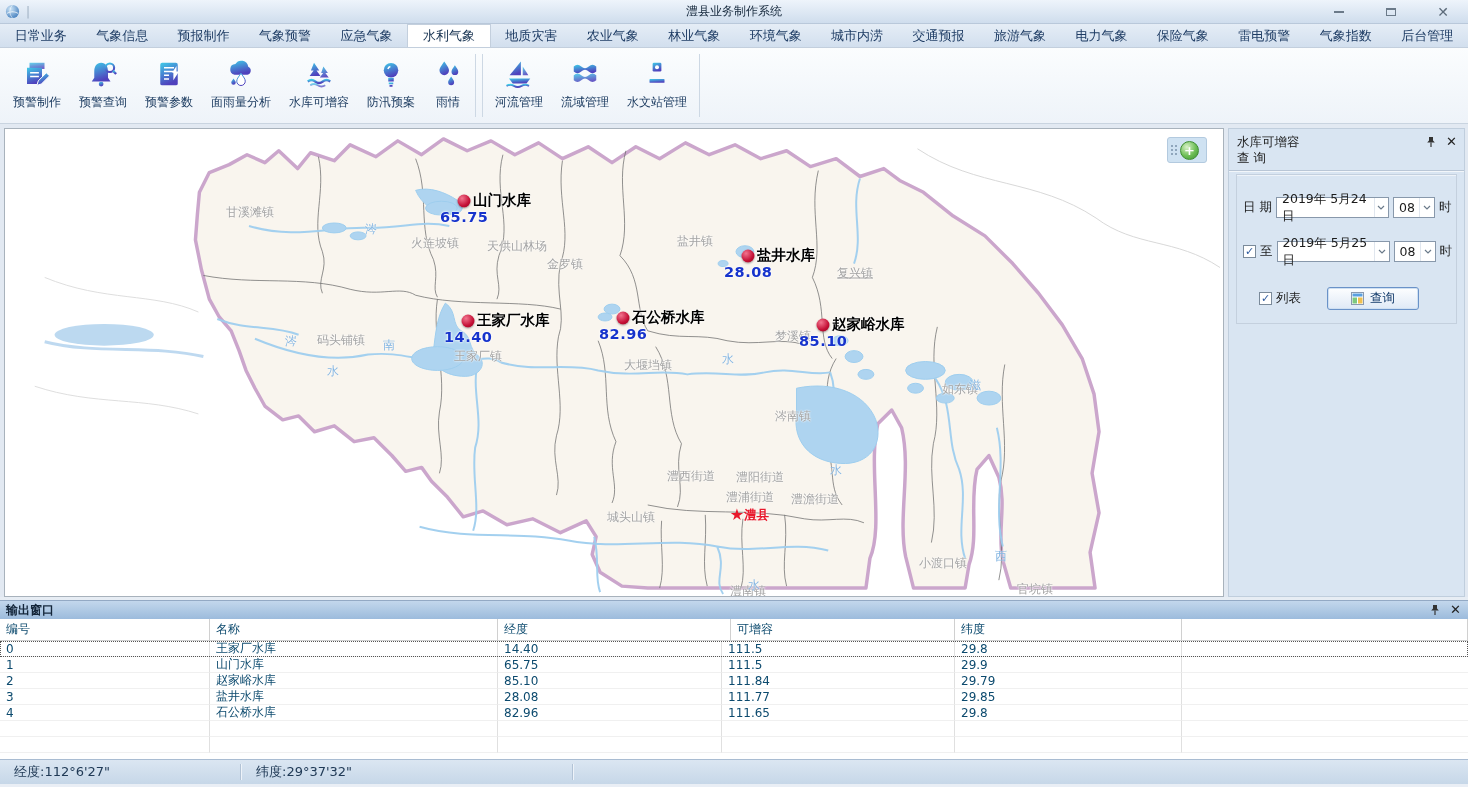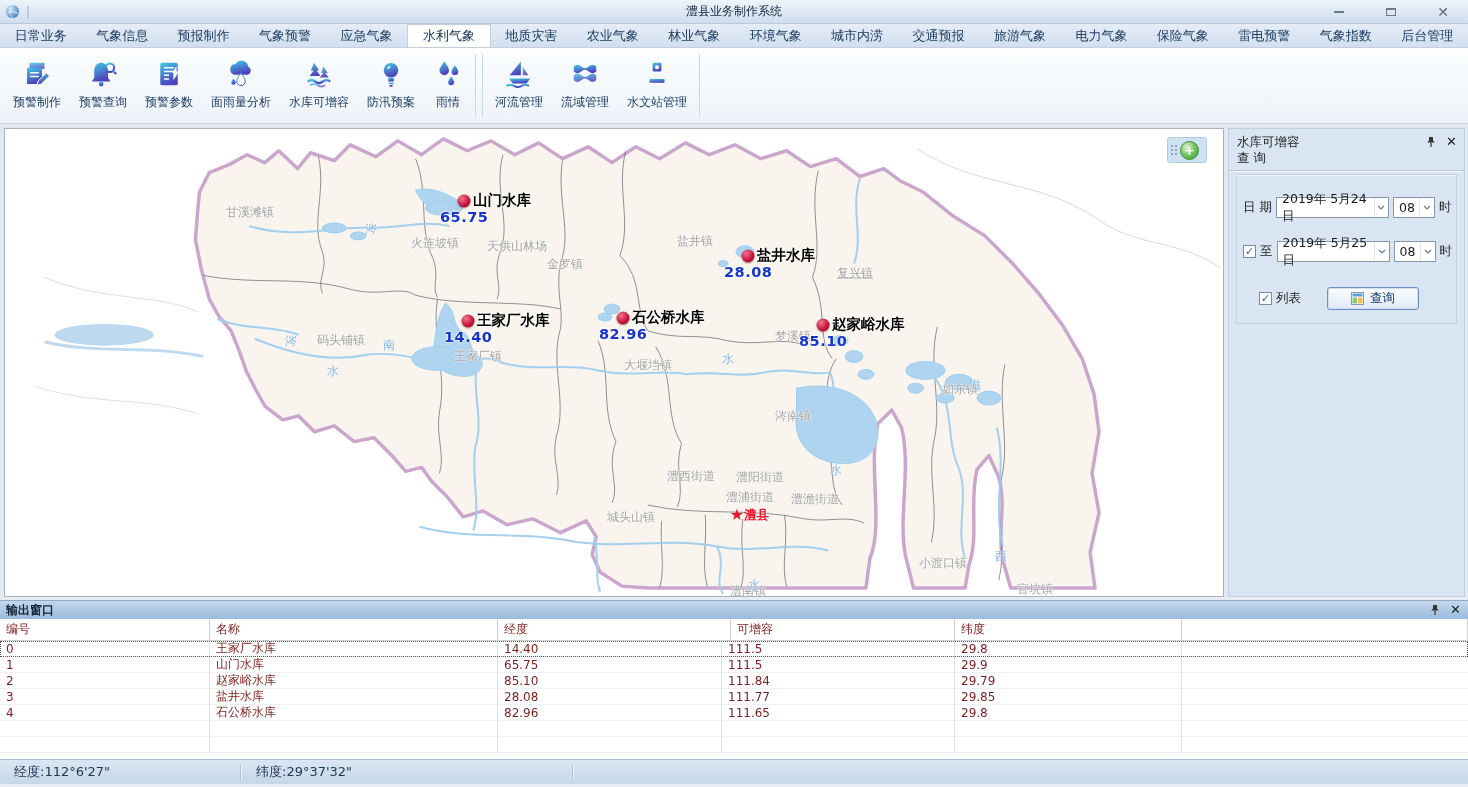--- a/index.html
+++ b/index.html
@@ -97,21 +97,21 @@
     font-size:12.5px; color:#123a6a; }
 
   
   .splitter-h { height:3px; background:#e7edf4; }
   .output { height:159px; background:#fff; display:flex; flex-direction:column;
     border-top:1px solid #93a9c4; }
   .out-head { height:18px; background:linear-gradient(#c3d7ec,#9cbbdc);
     display:flex; align-items:center; padding:0 10px 0 6px;
     font-size:12px; font-weight:700; color:#14263a; position:relative; }
   .out-head .rp-icons { top:2px; }
-  .out-table { flex:1; display:flex; flex-direction:column; font-size:12px; color:#7f1d1d; overflow:hidden; }
+  .out-table { flex:1; display:flex; flex-direction:column; font-size:12px; color:#0c4a6e; overflow:hidden; }
   .otr { display:flex; height:16px; align-items:center; flex:none; }
   .otr.head { height:22px; border-bottom:1px solid #cfcfcf; }
   .otd { height:100%; display:flex; align-items:center; padding-left:6px;
     border-right:1px solid #e0e0e0; white-space:nowrap; overflow:hidden; }
   .otr.head .otd { border-right:1px solid #d0d0d0; }
   .otr:not(.head) .otd { border-bottom:1px solid #f0f0f0; }
   .otr.selected { outline:1px dotted #555; outline-offset:-1px; }
   .c0{width:210px;} .c1{width:288px;} .c2{width:224px;} .c3{width:233px;} .c4{width:227px;}
   .c5{flex:1; border-right:none;}
 

